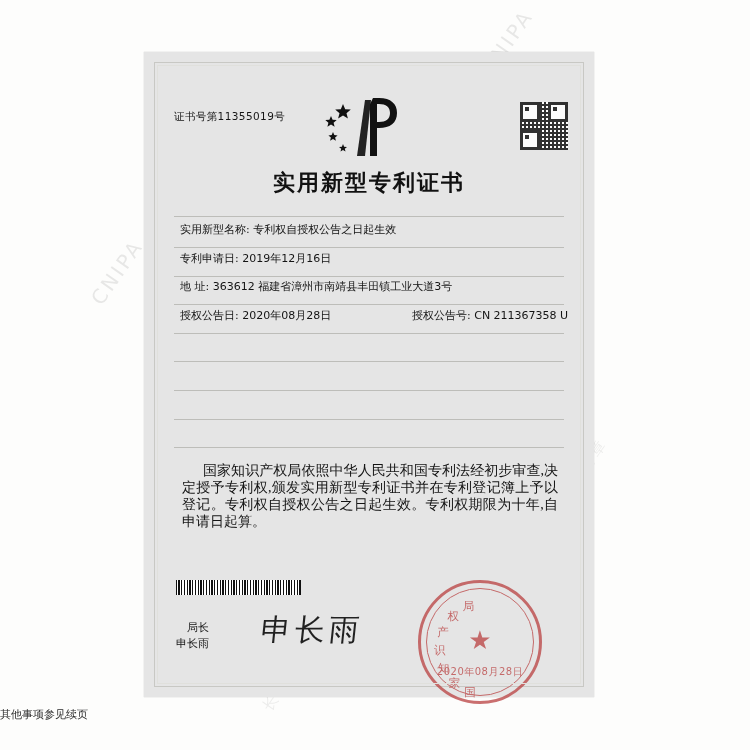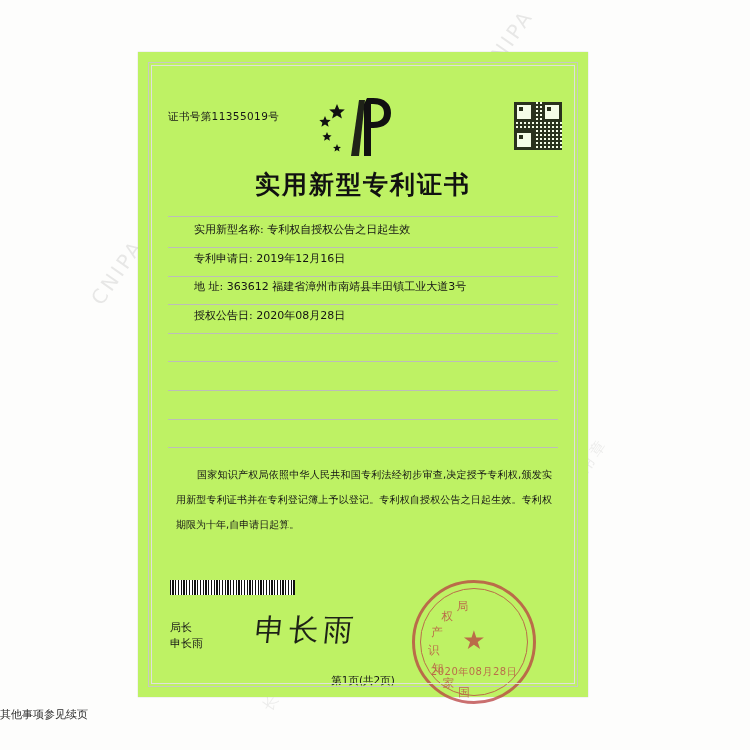--- a/index.html
+++ b/index.html
@@ -16,25 +16,25 @@
   }
   #page {
     position: relative;
     width: 750px;
     height: 750px;
     background: #fdfdfc;
   }
   
   .paper {
     position: absolute;
-    left: 138px;
+    left: 144px;
     top: 52px;
     width: 450px;
     height: 645px;
-    background: #bef264;
+    background: #e5e5e5;
     box-shadow: 0 0 1px rgba(0,0,0,0.25);
   }
   .paper::before {
     content: "";
     position: absolute;
     left: 10px;
     top: 10px;
     right: 10px;
     bottom: 10px;
     border: 1px solid #c8c8c4;
@@ -108,21 +108,21 @@
   }
   .emblem svg { display: block; }
 
   .main-title {
     position: absolute;
     left: 0;
     right: 0;
     top: 98px;
     text-align: center;
     font-family: "DejaVu Serif", "Liberation Serif", serif;
-    font-size: 25px;
+    font-size: 22px;
     font-weight: bold;
     letter-spacing: 2px;
     color: #111;
   }
 
   .fields {
     position: absolute;
     left: 14px;
     right: 14px;
     top: 152px;
@@ -131,21 +131,20 @@
     font-size: 11px;
     line-height: 15px;
     color: #141414;
     margin-bottom: 13.5px;
     white-space: nowrap;
     position: relative;
   }
   .field-label {
     display: inline-block;
     color: #141414;
-    margin-left: 20px;
   }
   .field-value {
     display: inline-block;
     color: #141414;
   }
   .field-row .right-part {
     position: absolute;
     left: 232px;
     top: 0;
   }
@@ -165,24 +164,25 @@
   .d6 { top: 291px; }
   .d7 { top: 320px; }
   .d8 { top: 349px; }
   .d9 { top: 377px; }
 
   .body-text {
     position: absolute;
     left: 16px;
     right: 14px;
     top: 392px;
-    font-size: 10px;
-    line-height: 25px;
+    font-size: 14px;
+    line-height: 17px;
     color: #141414;
     text-align: justify;
+    font-family: Liberation Serif, serif;
   }
   .body-text p {
     margin: 0 0 2px 0;
     text-indent: 21px;
   }
 
   .barcode {
     position: absolute;
     left: 10px;
     top: 510px;
@@ -193,20 +193,21 @@
       #111 5px 6px, #fff 6px 8px, #111 8px 9px, #fff 9px 11px);
   }
 
   .sign-block {
     position: absolute;
     left: 10px;
     top: 550px;
     font-size: 11px;
     line-height: 16px;
     color: #141414;
+    text-align: right;
   }
   .signature {
     position: absolute;
     left: 95px;
     top: 540px;
     font-family: "DejaVu Serif", "Liberation Serif", serif;
     font-size: 30px;
     letter-spacing: 4px;
     color: #111;
     transform: skewX(-6deg);
@@ -377,20 +378,24 @@
           <span class="field-label">专利申请日:</span>
           <span class="field-value">2019年12月16日</span>
         </div>
         <div class="field-row">
           <span class="field-label">地      址:</span>
           <span class="field-value">363612 福建省漳州市南靖县丰田镇工业大道3号</span>
         </div>
         <div class="field-row">
           <span class="field-label">授权公告日:</span>
           <span class="field-value">2020年08月28日</span>
+          <span class="right-part">
+            <span class="field-label">授权公告号:</span>
+            <span class="field-value">CN 211367358 U</span>
+          </span>
         </div>
       </div>
 
       <div class="body-text">
         <p>国家知识产权局依照中华人民共和国专利法经初步审查,决定授予专利权,颁发实用新型专利证书并在专利登记簿上予以登记。专利权自授权公告之日起生效。专利权期限为十年,自申请日起算。</p>
       </div>
 
       <div class="barcode"></div>
 
       <div class="sign-block">
@@ -407,18 +412,17 @@
           <span style="transform: rotate(-47deg) translate(-46px) rotate(47deg);">家</span>
           <span style="transform: rotate(-24deg) translate(-46px) rotate(24deg);">知</span>
           <span style="transform: rotate(-1deg) translate(-46px) rotate(1deg);">识</span>
           <span style="transform: rotate(22deg) translate(-46px) rotate(-22deg);">产</span>
           <span style="transform: rotate(45deg) translate(-46px) rotate(-45deg);">权</span>
           <span style="transform: rotate(68deg) translate(-46px) rotate(-68deg);">局</span>
         </div>
         <div class="seal-date">2020年08月28日</div>
       </div>
 
-      <div class="page-no">第1页(共2页)</div>
     </div>
   </div>
 
   <div class="footer-note">其他事项参见续页</div>
 </div>
 
 </body></html>

